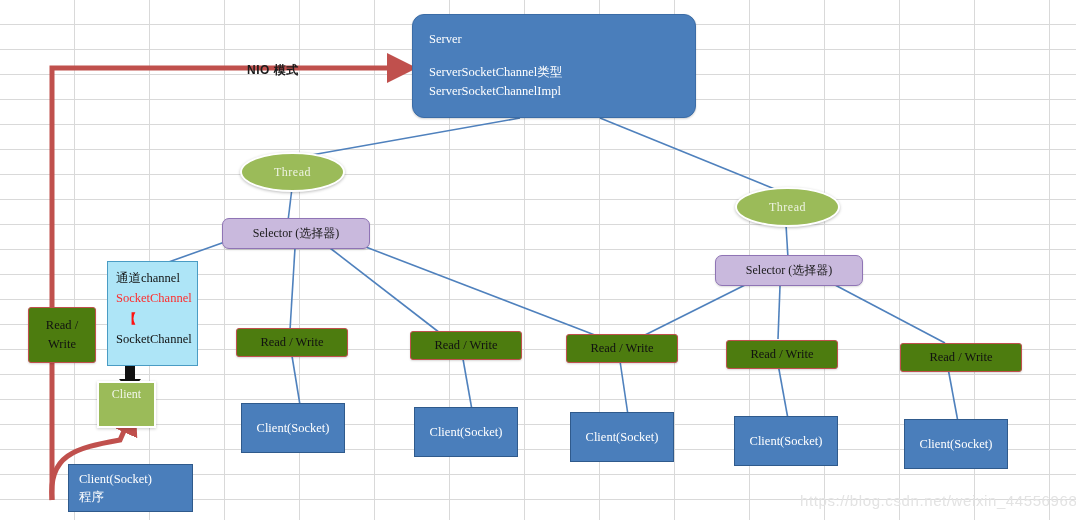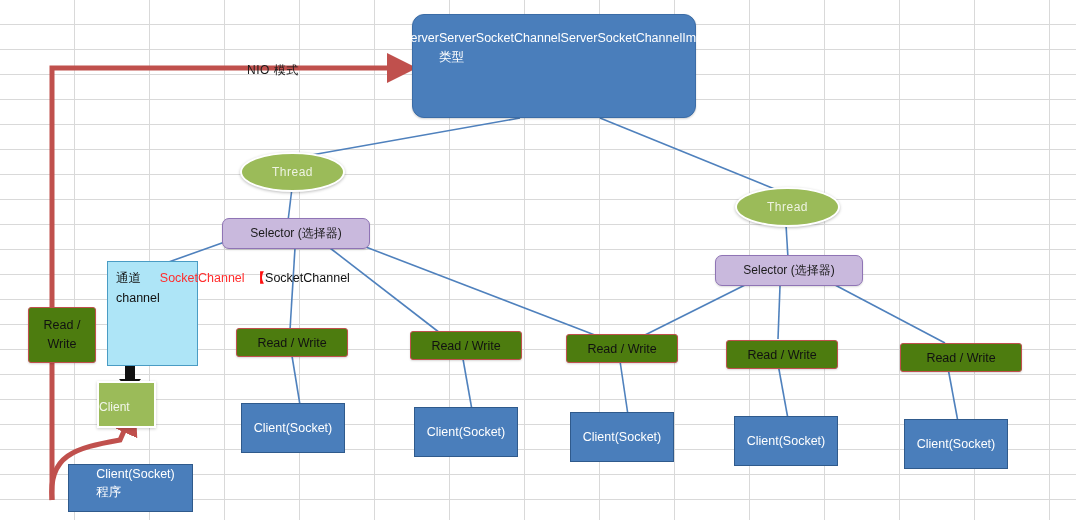--- a/index.html
+++ b/index.html
@@ -28,23 +28,24 @@
   }
   #edges {
     position: absolute;
     inset: 0;
     pointer-events: none;
   }
   .node {
     position: absolute;
     box-sizing: border-box;
     display: flex;
-    flex-direction: row;
+    flex-direction: column;
     justify-content: center;
     white-space: pre-line;
+    font-family: Liberation Serif, serif;
   }
   
   .server-box {
     background: #4a7ebb;
     border: 1px solid #3b6ca6;
     border-radius: 12px;
     color: #ffffff;
     font-size: 12.5px;
     padding: 14px 16px;
     line-height: 1.55;
@@ -202,21 +203,21 @@
     </g>
   </svg>
 
   <div class="node server-box" style="left:412px; top:14px; width:284px; height:104px;">
     <span>Server</span>
     <span class="spacer"></span>
     <span>ServerSocketChannel类型</span>
     <span>ServerSocketChannelImpl</span>
   </div>
 
-  <div class="nio-label" style="left:247px; top:62px;">NIO 模式</div>
+  <div class="nio-label" style="left:247px; top:62px;font-weight:bold;">NIO 模式</div>
 
   <div class="node thread-ell" style="left:240px; top:152px; width:105px; height:40px;">
     <span>Thread</span>
   </div>
   <div class="node thread-ell" style="left:735px; top:187px; width:105px; height:40px;">
     <span>Thread</span>
   </div>
 
   <div class="node selector-box" style="left:222px; top:218px; width:148px; height:31px;">
     <span>Selector (选择器)</span>
@@ -269,14 +270,15 @@
   <div class="node client-box" style="left:570px; top:412px; width:104px; height:50px;">
     <span>Client(Socket)</span>
   </div>
   <div class="node client-box" style="left:734px; top:416px; width:104px; height:50px;">
     <span>Client(Socket)</span>
   </div>
   <div class="node client-box" style="left:904px; top:419px; width:104px; height:50px;">
     <span>Client(Socket)</span>
   </div>
 
+  <div class="watermark" style="left:800px; top:492px;">https://blog.csdn.net/weixin_44556968</div>
 
 </div>
 
 </body></html>

